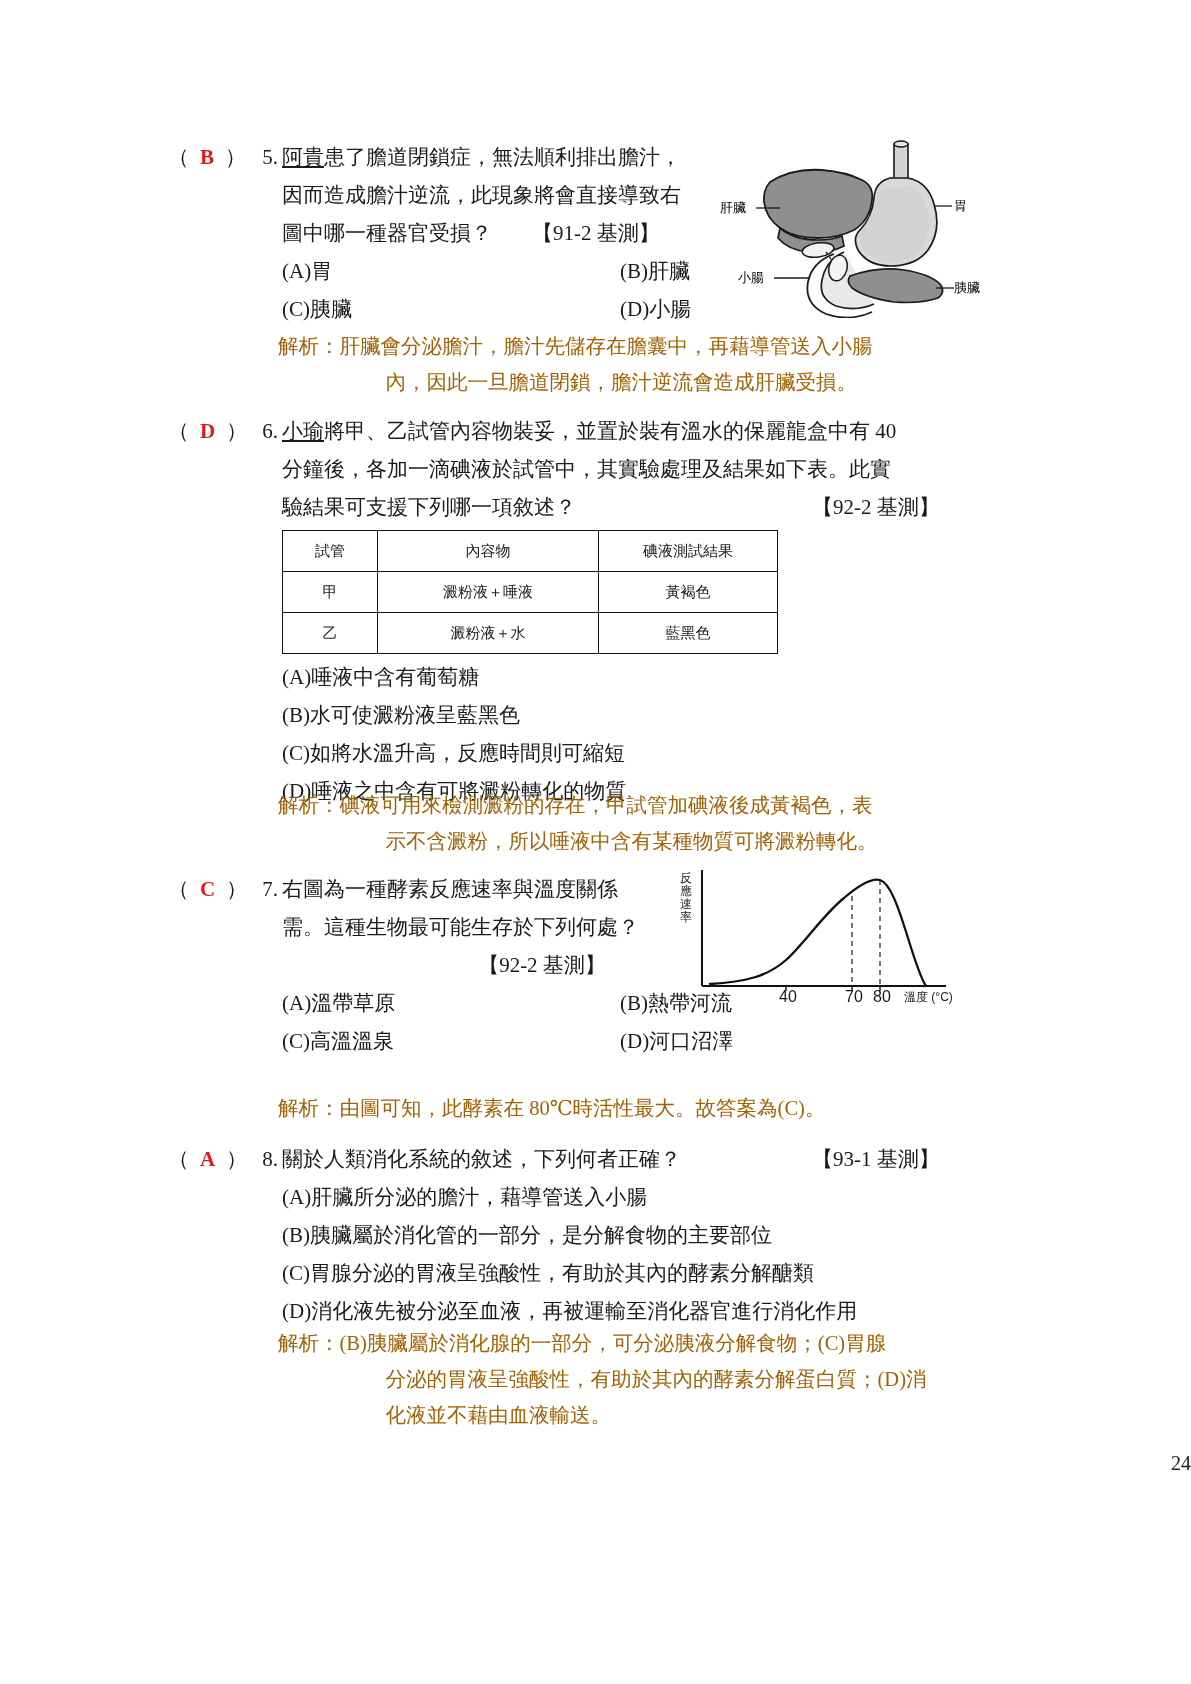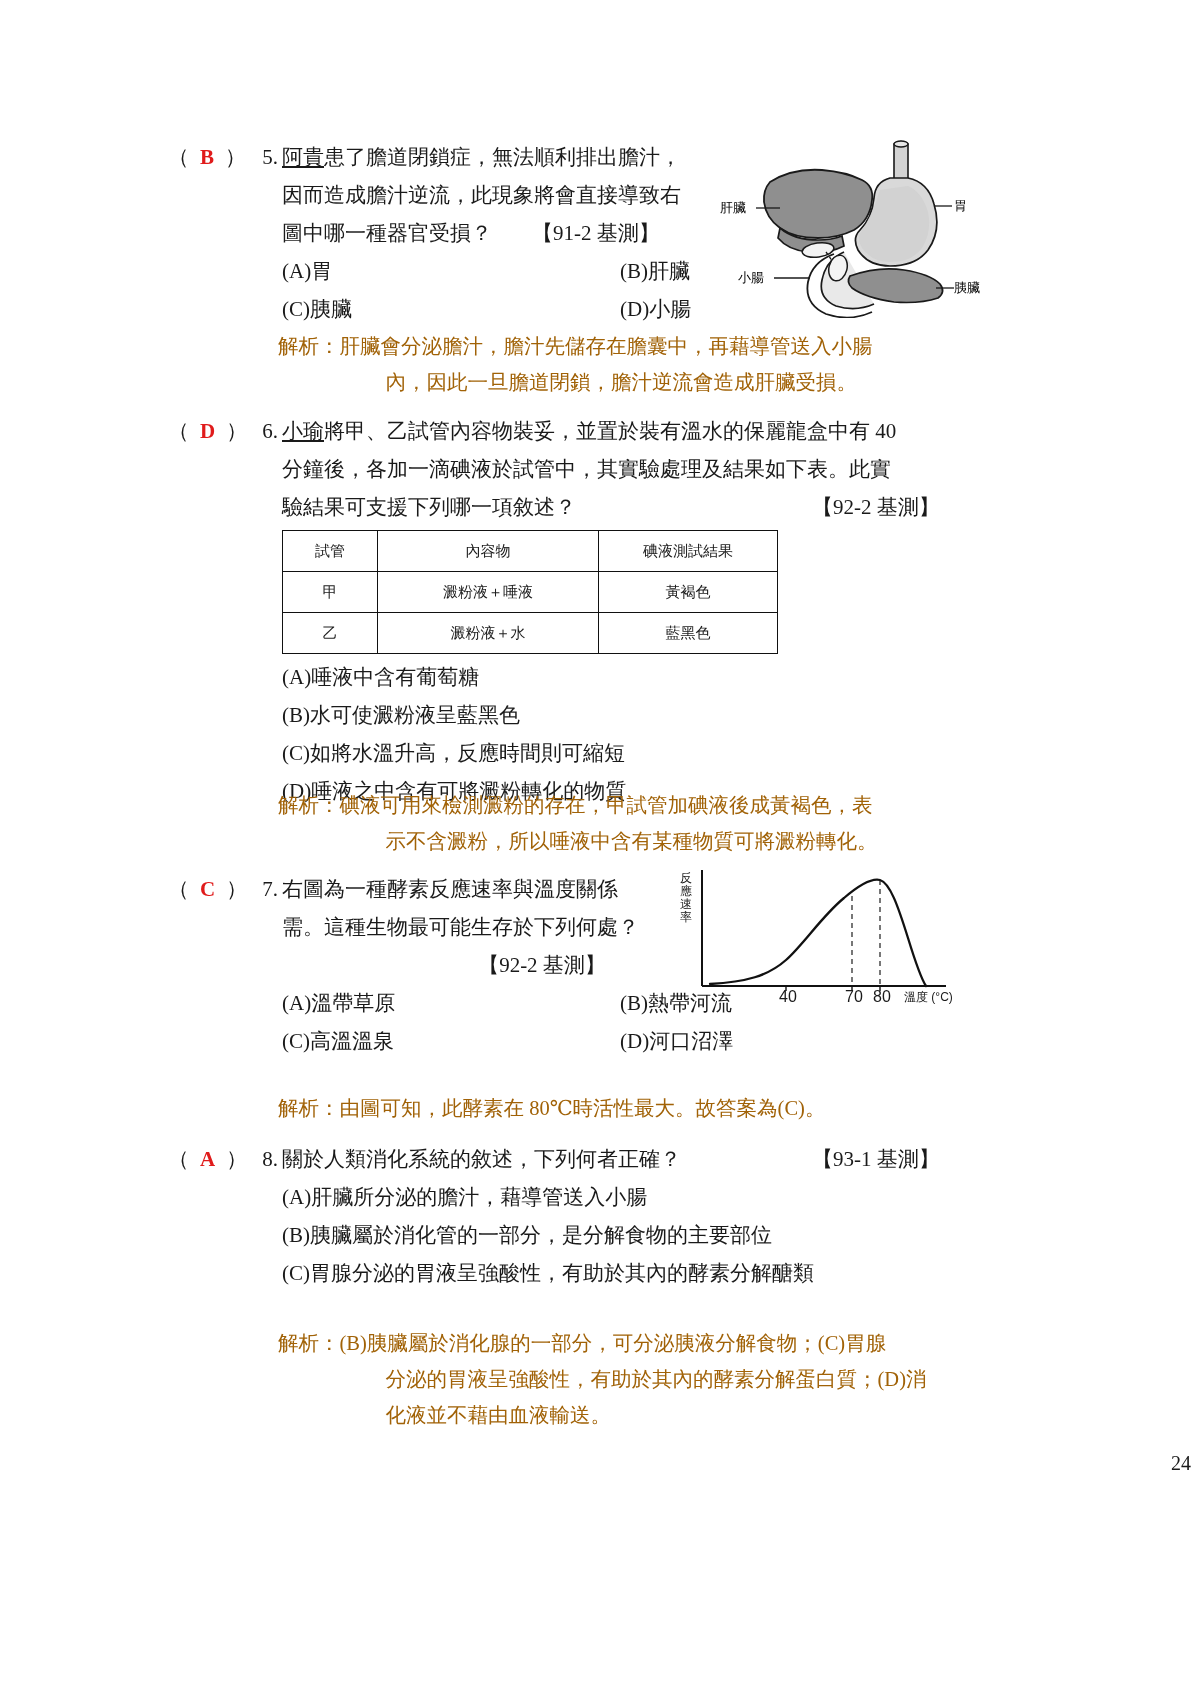--- a/index.html
+++ b/index.html
@@ -354,20 +354,21 @@
       <div class="ansbox">（<span class="letter">A</span>）</div>
       <div class="qnum">8.</div>
       <div class="qbody">
         <div class="line" style="display:flex;">
           <span style="flex:0 0 530px;">關於人類消化系統的敘述，下列何者正確？</span>
           <span class="src">【93-1 基測】</span>
         </div>
         <div class="line"><span>(A)</span><span>肝臟所分泌的膽汁，藉導管送入小腸</span></div>
         <div class="line"><span>(B)</span><span>胰臟屬於消化管的一部分，是分解食物的主要部位</span></div>
         <div class="line"><span>(C)</span><span>胃腺分泌的胃液呈強酸性，有助於其內的酵素分解醣類</span></div>
+        <div class="line"><span>(D)</span><span>消化液先被分泌至血液，再被運輸至消化器官進行消化作用</span></div>
       </div>
     </div>
   </div>
 
   <div class="qblock" style="top:1325px;">
     <div class="explain" style="padding-left:110px;">
       <div class="lbl">解析：</div>
       <div class="txt">
         <span class="l">(B)胰臟屬於消化腺的一部分，可分泌胰液分解食物；(C)胃腺</span>
         <span class="l indent">分泌的胃液呈強酸性，有助於其內的酵素分解蛋白質；(D)消</span>

